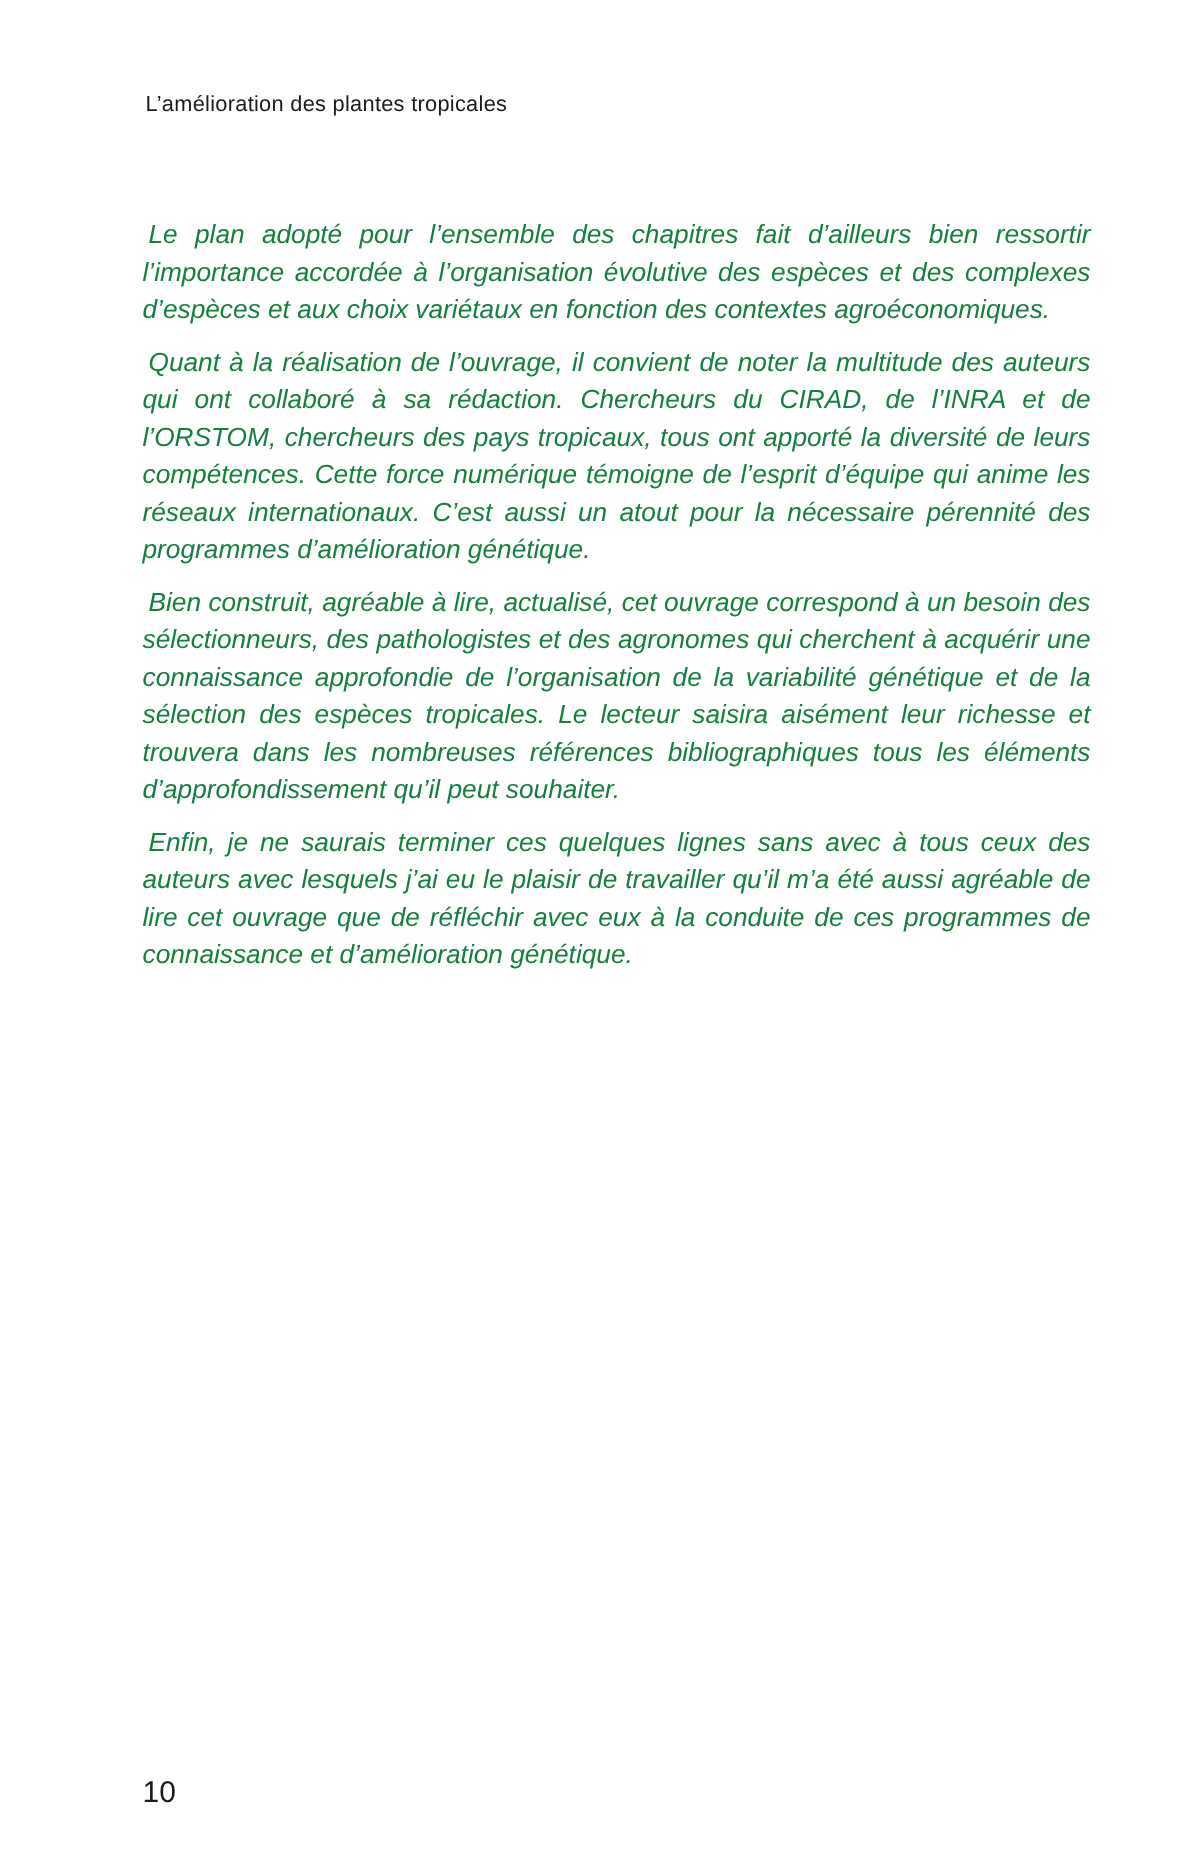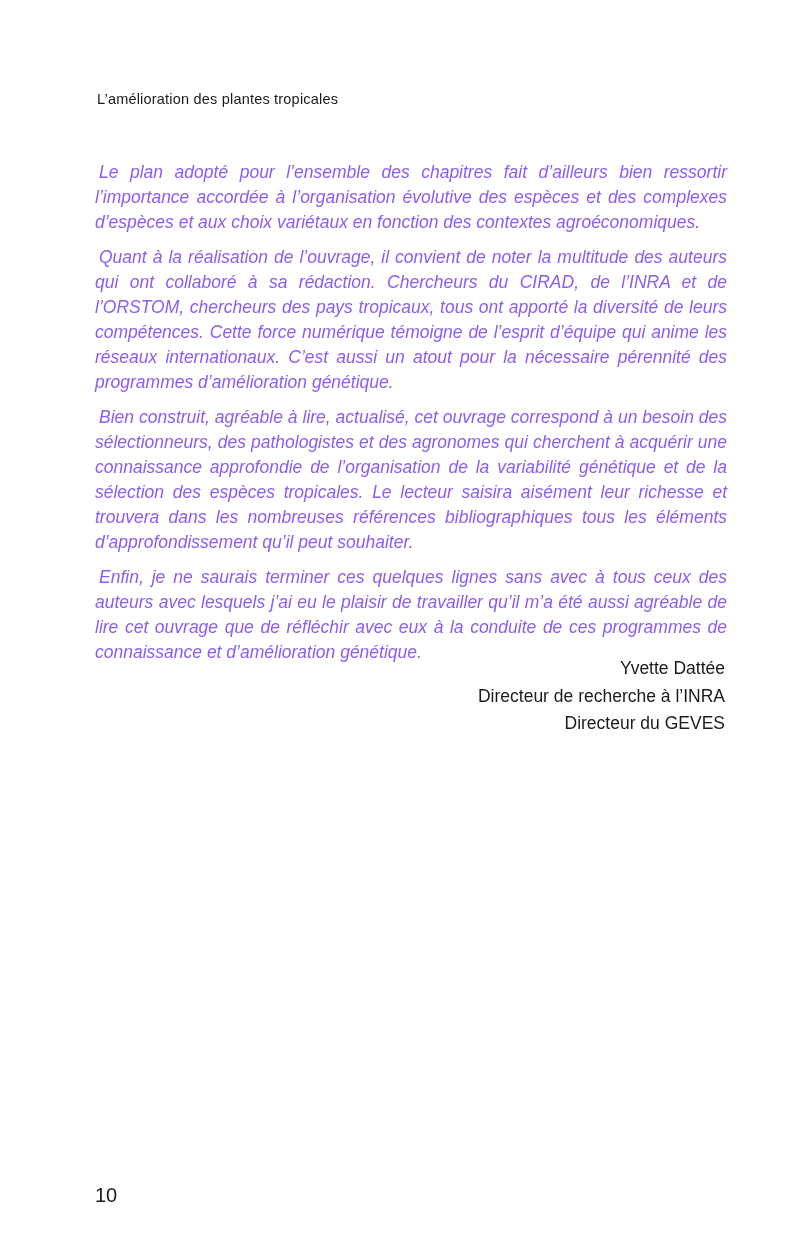--- a/index.html
+++ b/index.html
@@ -12,35 +12,35 @@
     width: 800px;
     height: 1249px;
     background: #ffffff;
     font-family: "Liberation Sans", sans-serif;
     color: #1b1b1b;
     overflow: hidden;
   }
   .running-header {
     position: absolute;
     left: 97px;
-    top: 91px;
+    top: 62px;
     font-size: 14.5px;
     letter-spacing: 0.2px;
     color: #1b1b1b;
   }
   .body-text {
     position: absolute;
     left: 95px;
-    top: 160px;
+    top: 144px;
     width: 632px;
     font-style: italic;
     font-size: 17.5px;
     line-height: 25px;
     text-align: justify;
-    color: #8b5cf6;
+    color: #15803d;
   }
   .body-text p {
     margin: 0 0 10px 0;
     text-indent: 4px;
   }
   .signature-block {
     position: absolute;
     right: 75px;
     top: 655px;
     text-align: right;
@@ -63,21 +63,16 @@
 
   <div class="running-header">L’amélioration des plantes tropicales</div>
 
   <div class="body-text">
     <p>Le plan adopté pour l’ensemble des chapitres fait d’ailleurs bien ressortir l’importance accordée à l’organisation évolutive des espèces et des complexes d’espèces et aux choix variétaux en fonction des contextes agroéconomiques.</p>
     <p>Quant à la réalisation de l’ouvrage, il convient de noter la multitude des auteurs qui ont collaboré à sa rédaction. Chercheurs du CIRAD, de l’INRA et de l’ORSTOM, chercheurs des pays tropicaux, tous ont apporté la diversité de leurs compétences. Cette force numérique témoigne de l’esprit d’équipe qui anime les réseaux internationaux. C’est aussi un atout pour la nécessaire pérennité des programmes d’amélioration génétique.</p>
     <p>Bien construit, agréable à lire, actualisé, cet ouvrage correspond à un besoin des sélectionneurs, des pathologistes et des agronomes qui cherchent à acquérir une connaissance approfondie de l’organisation de la variabilité génétique et de la sélection des espèces tropicales. Le lecteur saisira aisément leur richesse et trouvera dans les nombreuses références bibliographiques tous les éléments d’approfondissement qu’il peut souhaiter.</p>
     <p>Enfin, je ne saurais terminer ces quelques lignes sans avec à tous ceux des auteurs avec lesquels j’ai eu le plaisir de travailler qu’il m’a été aussi agréable de lire cet ouvrage que de réfléchir avec eux à la conduite de ces programmes de connaissance et d’amélioration génétique.</p>
   </div>
 
-  <div class="signature-block">
-    <div>Yvette Dattée</div>
-    <div>Directeur de recherche à l’INRA</div>
-    <div>Directeur du GEVES</div>
-  </div>
 
   <div class="page-number">10</div>
 
 </div>
 
 </body></html>

